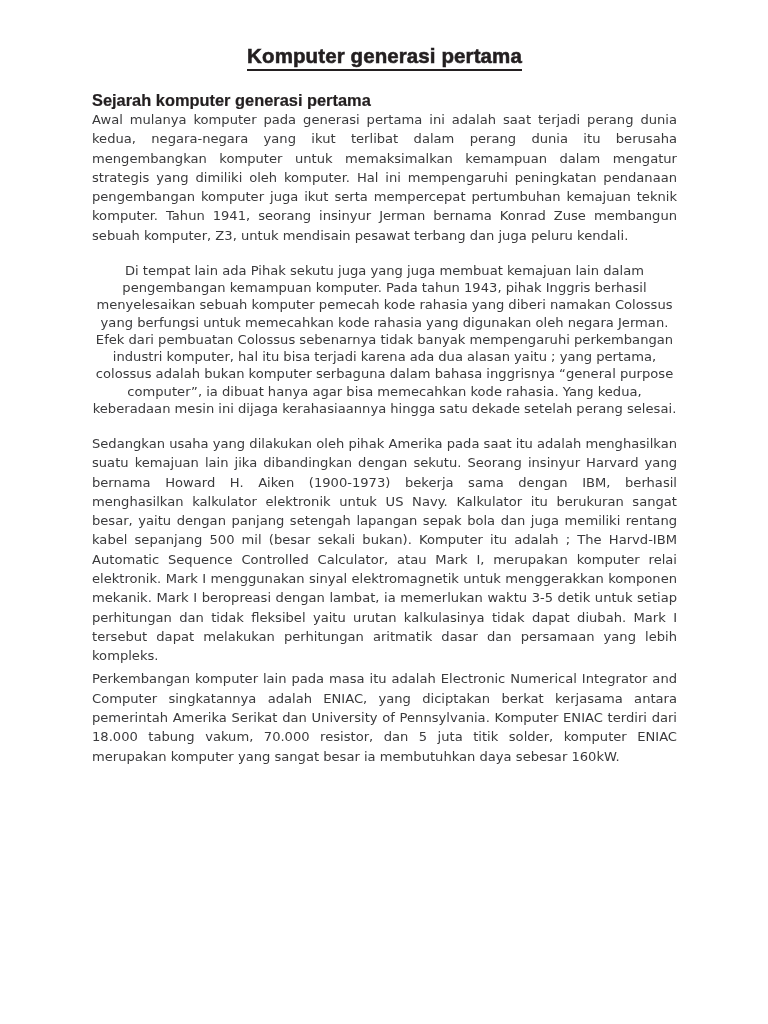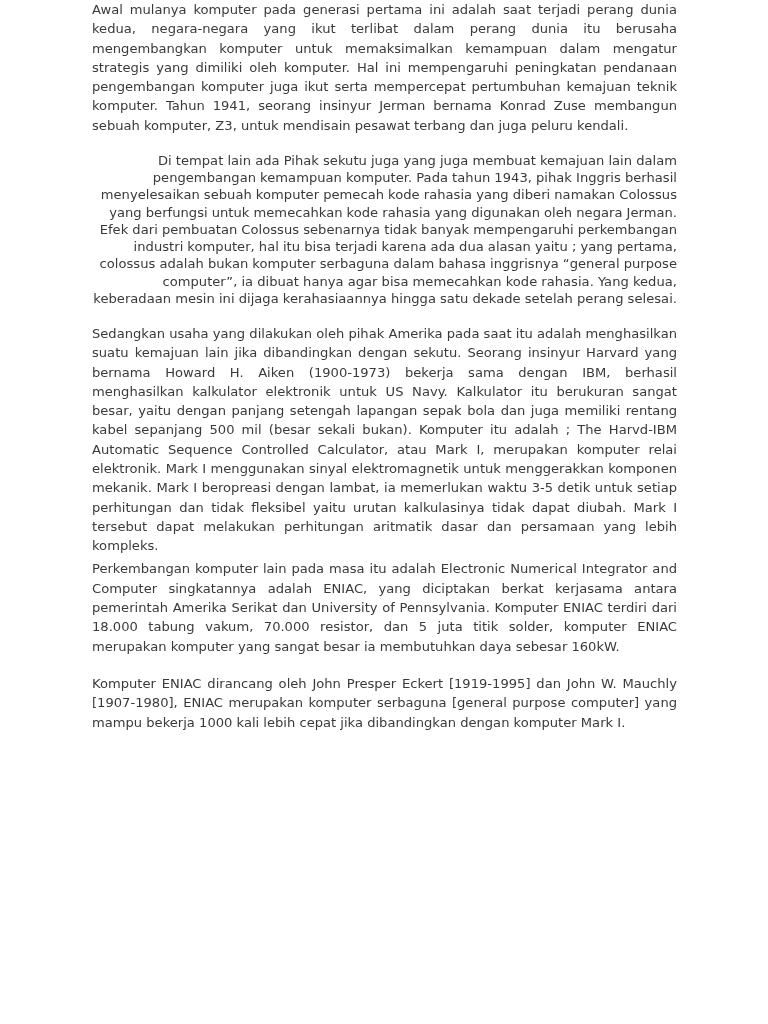--- a/index.html
+++ b/index.html
@@ -76,44 +76,45 @@
   
   .para.just {
     text-align: justify;
     text-justify: inter-word;
     line-height: 19.3px;
     letter-spacing: 0.0px;
   }
 
   
   .para.ragged {
-    text-align: right;
+    text-align: center;
     line-height: 17.2px;
     letter-spacing: 0.02px;
     word-spacing: -0.1px;
   }
 
   .gap-1 { }
   .gap-2 { margin-top: 17px; }
   .gap-3 { margin-top: 17px; }
   .gap-4 { margin-top: 4px; }
   .gap-5 { margin-top: 18px; }
 </style>
 </head>
 <body>
 
 <div class="page">
   <div class="content">
 
+    <h1 class="doc-title"><span class="u">Komputer generasi pertama</span></h1>
 
+    <h2 class="sub-heading">Sejarah komputer generasi pertama</h2>
 
     <p class="para just gap-1">Awal mulanya komputer pada generasi pertama ini adalah saat terjadi perang dunia kedua, negara-negara yang ikut terlibat dalam perang dunia itu berusaha mengembangkan komputer untuk memaksimalkan kemampuan dalam mengatur strategis yang dimiliki oleh komputer. Hal ini mempengaruhi peningkatan pendanaan pengembangan komputer juga ikut serta mempercepat pertumbuhan kemajuan teknik komputer. Tahun 1941, seorang insinyur Jerman bernama Konrad Zuse membangun sebuah komputer, Z3, untuk mendisain pesawat terbang dan juga peluru kendali.</p>
 
     <p class="para ragged gap-2">Di tempat lain ada Pihak sekutu juga yang juga membuat kemajuan lain dalam pengembangan kemampuan komputer. Pada tahun 1943, pihak Inggris berhasil menyelesaikan sebuah komputer pemecah kode rahasia yang diberi namakan Colossus yang berfungsi untuk memecahkan kode rahasia yang digunakan oleh negara Jerman. Efek dari pembuatan Colossus sebenarnya tidak banyak mempengaruhi perkembangan industri komputer, hal itu bisa terjadi karena ada dua alasan yaitu ; yang pertama, colossus adalah bukan komputer serbaguna dalam bahasa inggrisnya “general purpose computer”, ia dibuat hanya agar bisa memecahkan kode rahasia. Yang kedua, keberadaan mesin ini dijaga kerahasiaannya hingga satu dekade setelah perang selesai.</p>
 
     <p class="para just gap-3">Sedangkan usaha yang dilakukan oleh pihak Amerika pada saat itu adalah menghasilkan suatu kemajuan lain jika dibandingkan dengan sekutu. Seorang insinyur Harvard yang bernama Howard H. Aiken (1900-1973) bekerja sama dengan IBM, berhasil menghasilkan kalkulator elektronik untuk US Navy. Kalkulator itu berukuran sangat besar, yaitu dengan panjang setengah lapangan sepak bola dan juga memiliki rentang kabel sepanjang 500 mil (besar sekali bukan). Komputer itu adalah ; The Harvd-IBM Automatic Sequence Controlled Calculator, atau Mark I, merupakan komputer relai elektronik. Mark I menggunakan sinyal elektromagnetik untuk menggerakkan komponen mekanik. Mark I beropreasi dengan lambat, ia memerlukan waktu 3-5 detik untuk setiap perhitungan dan tidak fleksibel yaitu urutan kalkulasinya tidak dapat diubah. Mark I tersebut dapat melakukan perhitungan aritmatik dasar dan persamaan yang lebih kompleks.</p>
 
     <p class="para just gap-4">Perkembangan komputer lain pada masa itu adalah Electronic Numerical Integrator and Computer singkatannya adalah ENIAC, yang diciptakan berkat kerjasama antara pemerintah Amerika Serikat dan University of Pennsylvania. Komputer ENIAC terdiri dari 18.000 tabung vakum, 70.000 resistor, dan 5 juta titik solder, komputer ENIAC merupakan komputer yang sangat besar ia membutuhkan daya sebesar 160kW.</p>
 
-    <p class="para just gap-5">Komputer ENIAC dirancang oleh John Presper Eckert [1919-1995] dan John W. Mauchly [1907-1980], ENIAC merupakan komputer serbaguna [general purpose computer] yang mampu bekerja 1000 kali lebih cepat jika dibandingkan dengan komputer Mark I.</p>
 
   </div>
 </div>
 
 </body></html>

